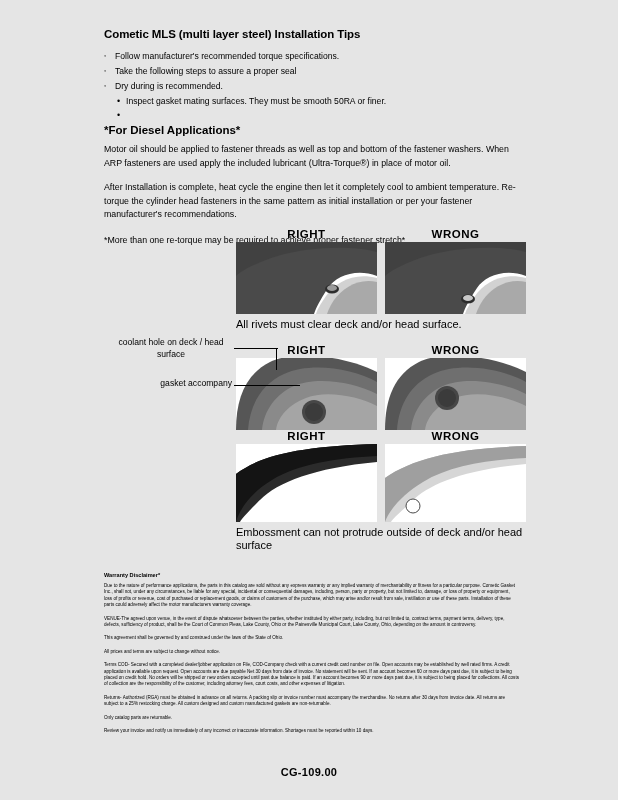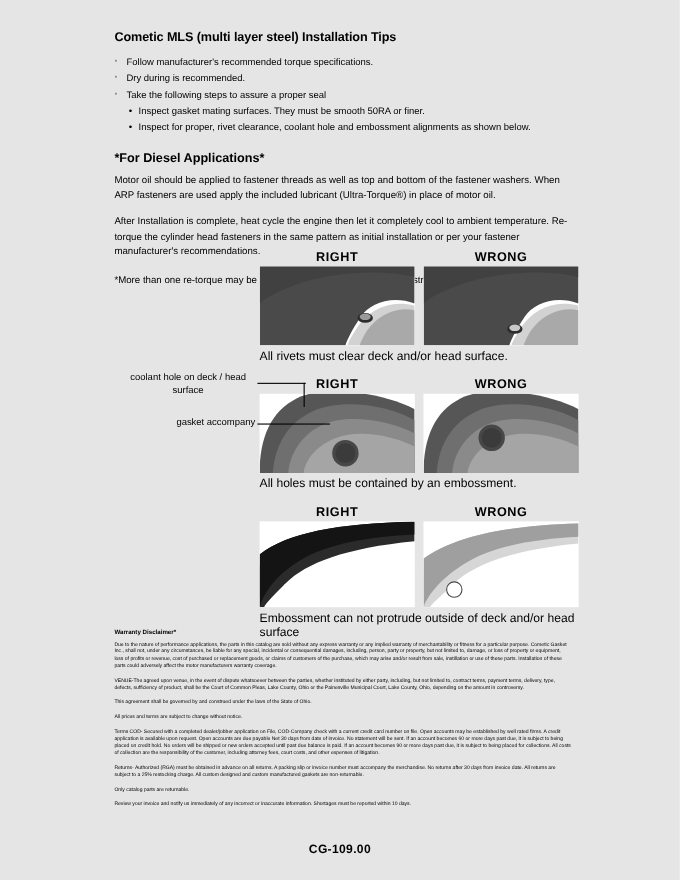--- a/index.html
+++ b/index.html
@@ -185,36 +185,35 @@
 
     <div class="h1">Cometic MLS (multi layer steel) Installation Tips</div>
 
     <ul class="bullet-list">
       <li class="bullet-item">
         <span class="marker">◦</span>
         <span>Follow manufacturer's recommended torque specifications.</span>
       </li>
       <li class="bullet-item">
         <span class="marker">◦</span>
-        <span>Dry during is recommended.</span>
+        <span>Take the following steps to assure a proper seal</span>
       </li>
       <li class="bullet-item">
         <span class="marker">◦</span>
-        <span>Take the following steps to assure a proper seal</span>
+        <span>Dry during is recommended.</span>
       </li>
     </ul>
 
     <ul class="sub-list">
       <li class="sub-item">
         <span class="marker">•</span>
         <span>Inspect gasket mating surfaces.  They must be smooth 50RA or finer.</span>
       </li>
       <li class="sub-item">
         <span class="marker">•</span>
-        <span>Inspect for proper, rivet clearance, coolant hole and embossment alignments as shown below.</span>
       </li>
     </ul>
 
     <div class="h2">*For Diesel Applications*</div>
 
     <p class="para">Motor oil should be applied to fastener threads as well as top and bottom of the fastener washers. When ARP fasteners are used apply the included lubricant (Ultra-Torque®) in place of motor oil.</p>
     <p class="para">After Installation is complete, heat cycle the engine then let it completely cool to ambient temperature. Re-torque the cylinder head fasteners in the same pattern as initial installation or per your fastener manufacturer's recommendations.</p>
     <p class="note">*More than one re-torque may be required to achieve proper fastener stretch*</p>
   </div>
 
@@ -272,21 +271,20 @@
           <rect x="0" y="0" width="141" height="72" fill="#ffffff"></rect>
           <path d="M0,72 C0,40 10,16 34,4 C58,-8 110,-2 141,14 V72 Z" fill="#565656"></path>
           <path d="M12,72 C14,46 26,26 48,16 C74,4 116,10 141,24 V72 Z" fill="#6f6f6f"></path>
           <path d="M26,72 C28,52 40,36 58,28 C80,18 118,24 141,36 V72 Z" fill="#8a8a8a"></path>
           <path d="M40,72 C42,58 54,46 70,40 C90,32 122,38 141,48 V72 Z" fill="#a5a5a5"></path>
           <circle cx="62" cy="40" r="12" fill="#474747"></circle>
           <circle cx="62" cy="40" r="9" fill="#3b3b3b"></circle>
         </svg>
       </div>
     </div>
-    <div class="fig-caption">All holes must be contained by an embossment.</div>
 
     <div class="fig-label-row">
       <div class="fig-label">RIGHT</div>
       <div class="fig-label">WRONG</div>
     </div>
     <div class="fig-row">
       <div class="fig-box tall">
         <svg width="141" height="78" viewBox="0 0 141 78" xmlns="http://www.w3.org/2000/svg">
           <rect x="0" y="0" width="141" height="78" fill="#ffffff"></rect>
           <path d="M0,78 V30 C26,10 70,2 141,0 V6 C80,12 40,26 20,46 C8,58 2,70 0,78 Z" fill="#1f1f1f"></path>

